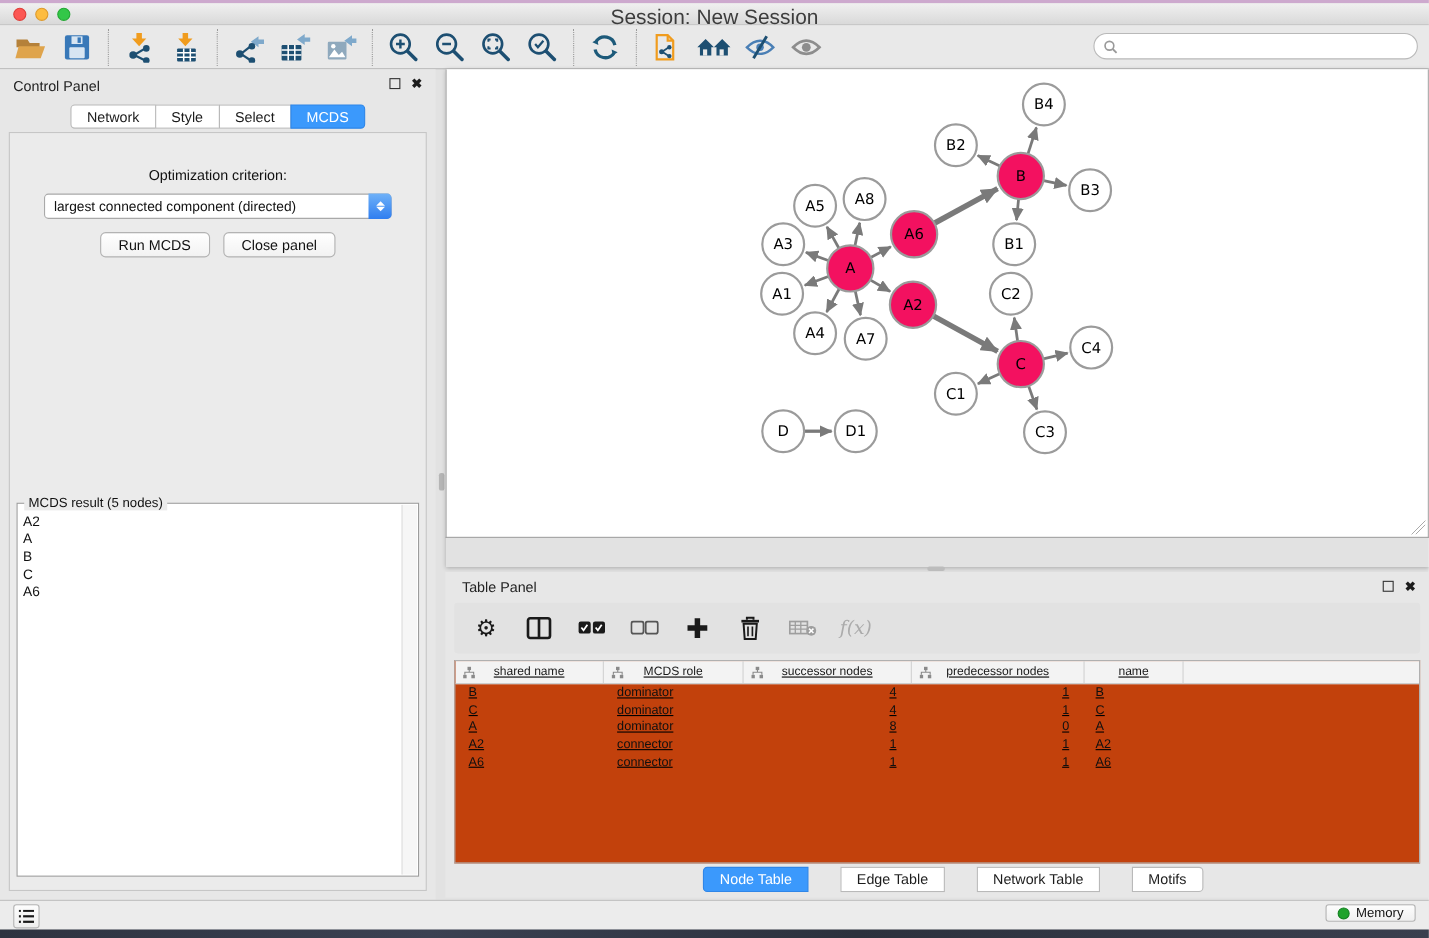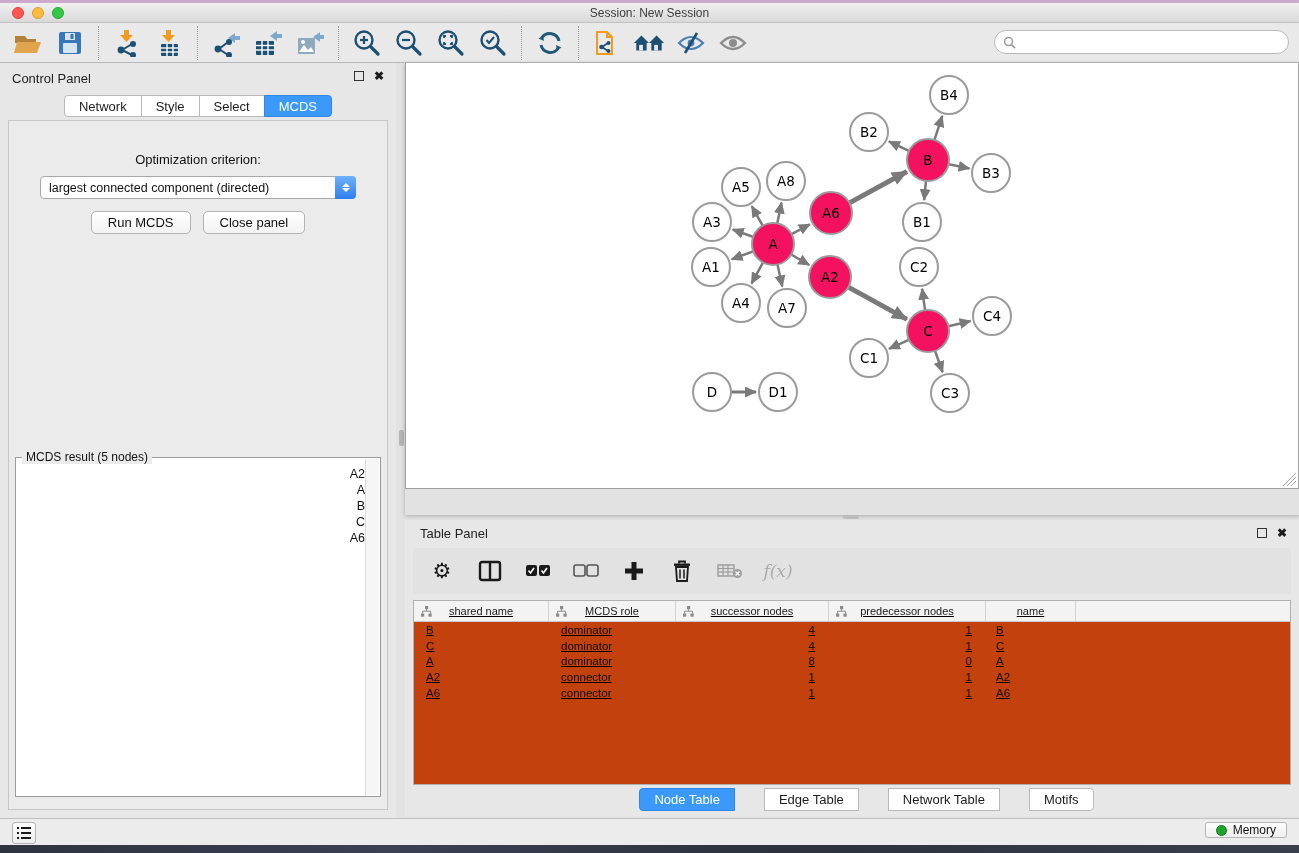--- a/index.html
+++ b/index.html
@@ -10,21 +10,21 @@
   
   .top-strip { position:absolute; left:0; top:0; width:1299px; height:3px; background:#cda9ce; }
   .titlebar { position:absolute; left:0; top:3px; width:1299px; height:20px;
     background:linear-gradient(#f0f0f0,#d9d9d9); border-bottom:1px solid #c2c2c2; }
   .tl-dots { position:absolute; left:12px; top:4px; display:flex; gap:8px; }
   .dot { width:12px; height:12px; border-radius:50%; }
   .dot.red{ background:#fc5753; border:1px solid #df3e39;}
   .dot.yel{ background:#fdbc40; border:1px solid #de9b2d;}
   .dot.grn{ background:#33c748; border:1px solid #24a834;}
   .title-text { position:absolute; left:0; right:0; top:3px; text-align:center;
-    font-size:12px; color:#3d3d3d; }
+    font-size:19px; color:#3d3d3d; }
 
   .toolbar { position:absolute; left:0; top:23px; width:1299px; height:40px;
     background:#e9e9e9; border-bottom:1px solid #b6b6b6; display:flex; align-items:center; }
   .tb-group { display:flex; align-items:center; gap:10px; padding:0 12px; height:34px; }
   .tb-sep { width:0; height:34px; border-left:1px dotted #9a9a9a; }
   .tb-btn { width:32px; height:32px; display:flex; align-items:center; justify-content:center; cursor:default; }
   .search-wrap { position:absolute; right:10px; top:7px; }
   .search-field { width:295px; height:24px; border:1px solid #b9b9b9; border-radius:12px;
     background:#fff; display:flex; align-items:center; padding-left:8px; }
   .search-field input { border:none; outline:none; flex:1; font-size:12px; background:transparent; margin-left:5px;}
@@ -53,21 +53,21 @@
     background:linear-gradient(#6fb1f8,#2f7ef0); display:flex; flex-direction:column;
     align-items:center; justify-content:center; gap:1px; }
   .chev { width:0; height:0; border-left:4px solid transparent; border-right:4px solid transparent; }
   .chev.up { border-bottom:4px solid #fff; }
   .chev.dn { border-top:4px solid #fff; }
   .btn-row { margin-top:12px; display:flex; justify-content:center; gap:12px; }
   .mac-btn { background:linear-gradient(#ffffff,#f2f2f2); border:1px solid #b3b3b3; border-radius:5px;
     font-size:13px; color:#111; padding:3px 16px; height:23px; display:flex; align-items:center; }
 
   .result-group { position:absolute; left:6px; top:336px; width:366px; height:340px;
-    border:1px solid #9c9c9c; background:#fff;text-align:right; }
+    border:1px solid #9c9c9c; background:#fff; }
   .result-legend { position:absolute; left:6px; top:-8px; background:#ebebeb; padding:0 4px;
     font-size:12px; color:#111; }
   .result-list { position:absolute; left:1px; top:6px; bottom:1px; right:15px; overflow:hidden;
     font-size:12.5px; color:#111; padding:2px 0 0 4px; }
   .result-list div { line-height:16px; }
   .result-scroll { position:absolute; top:1px; bottom:1px; right:1px; width:14px;
     background:#f6f6f6; border-left:1px solid #ddd; }
 
   
   .net-window { position:absolute; left:405px; top:63px; width:894px; height:452px;

